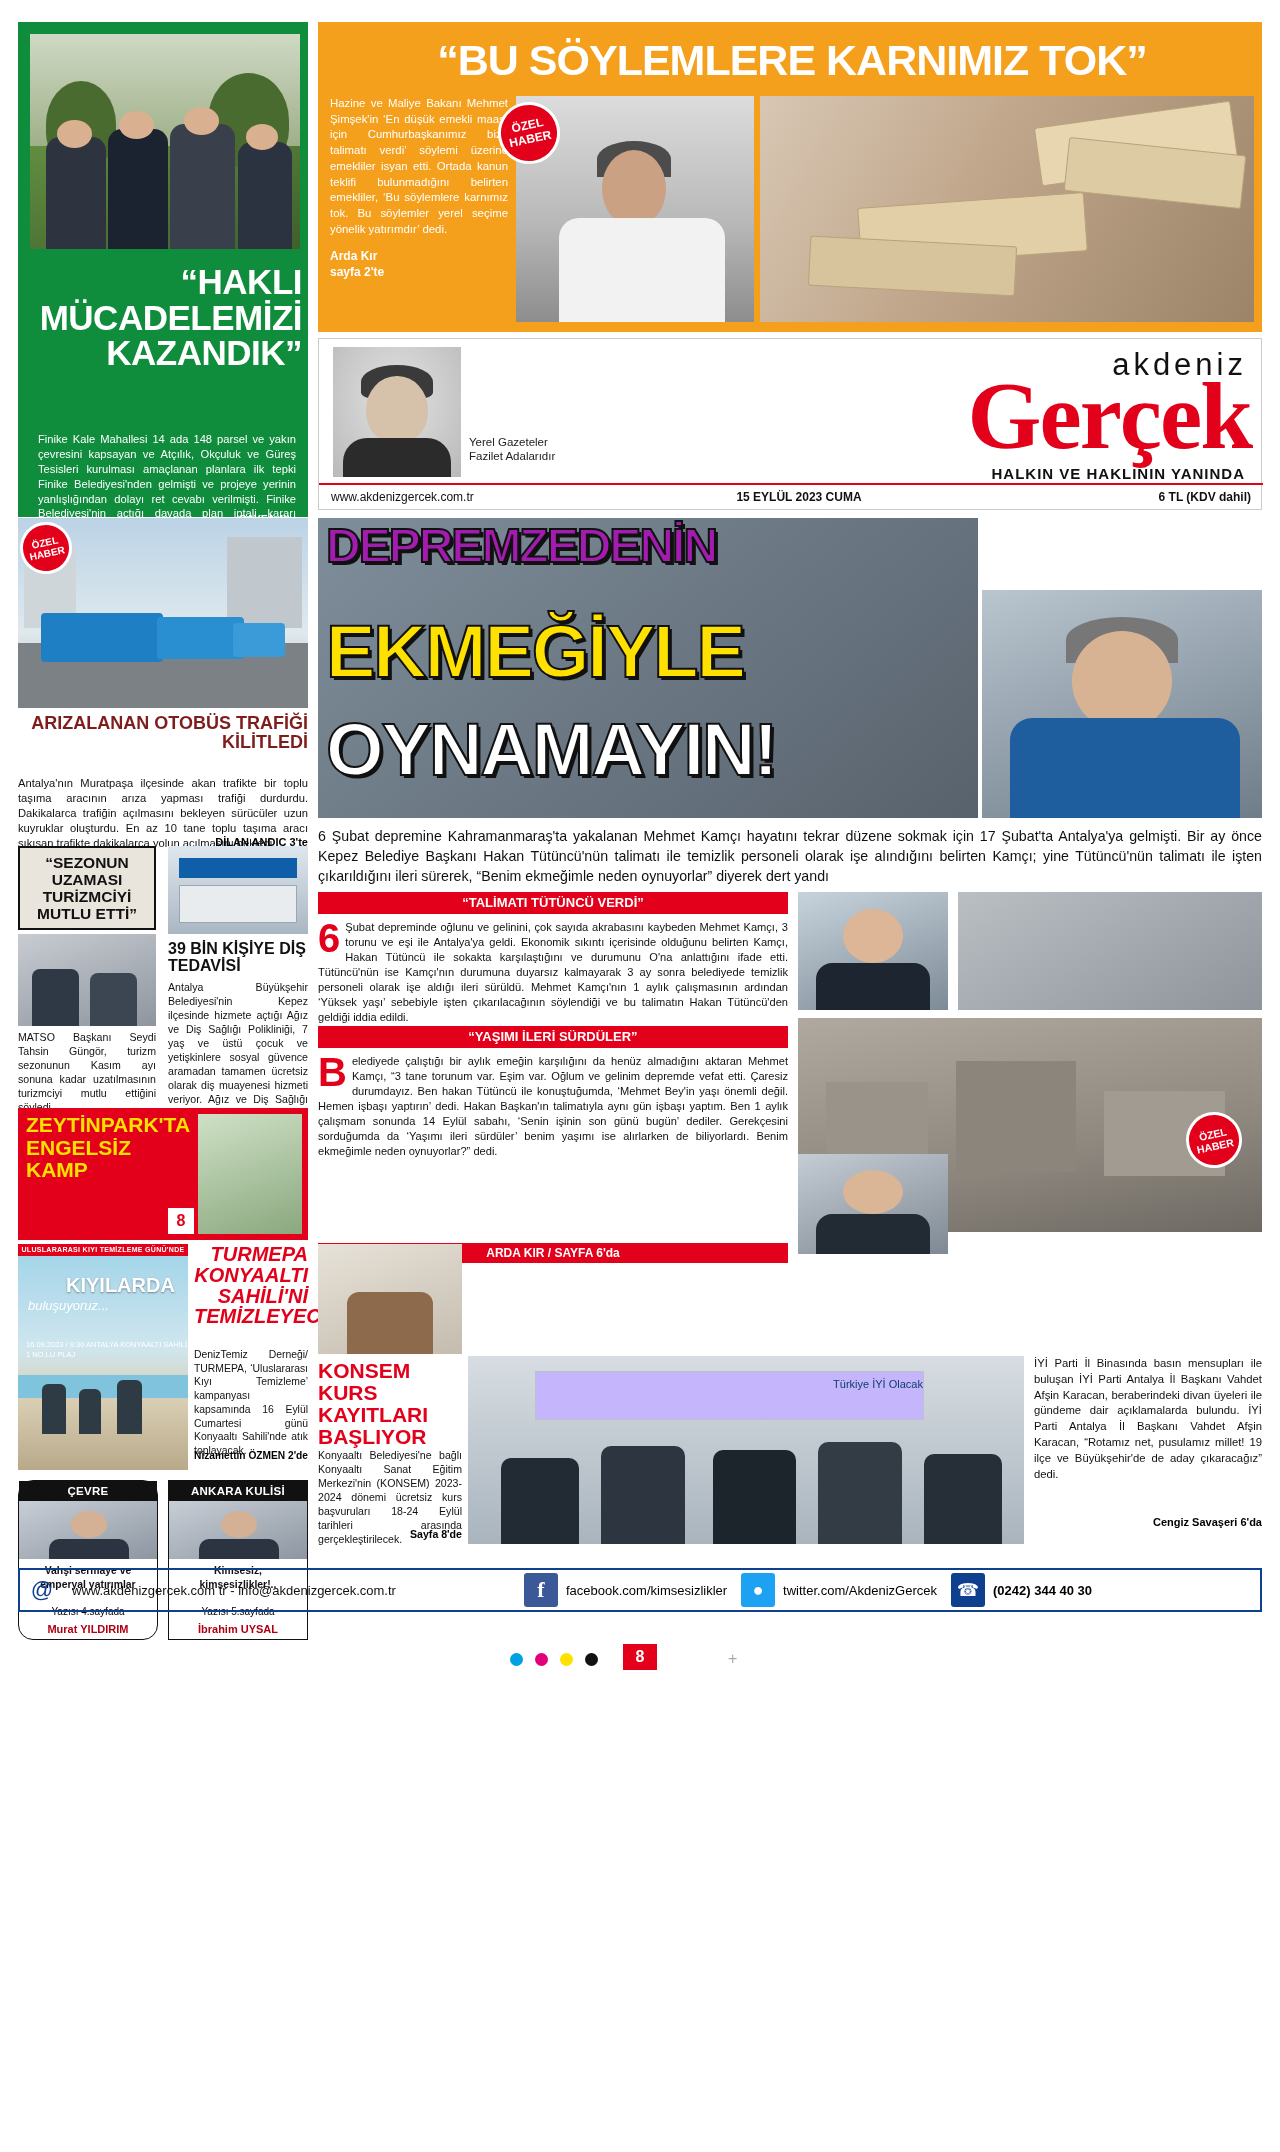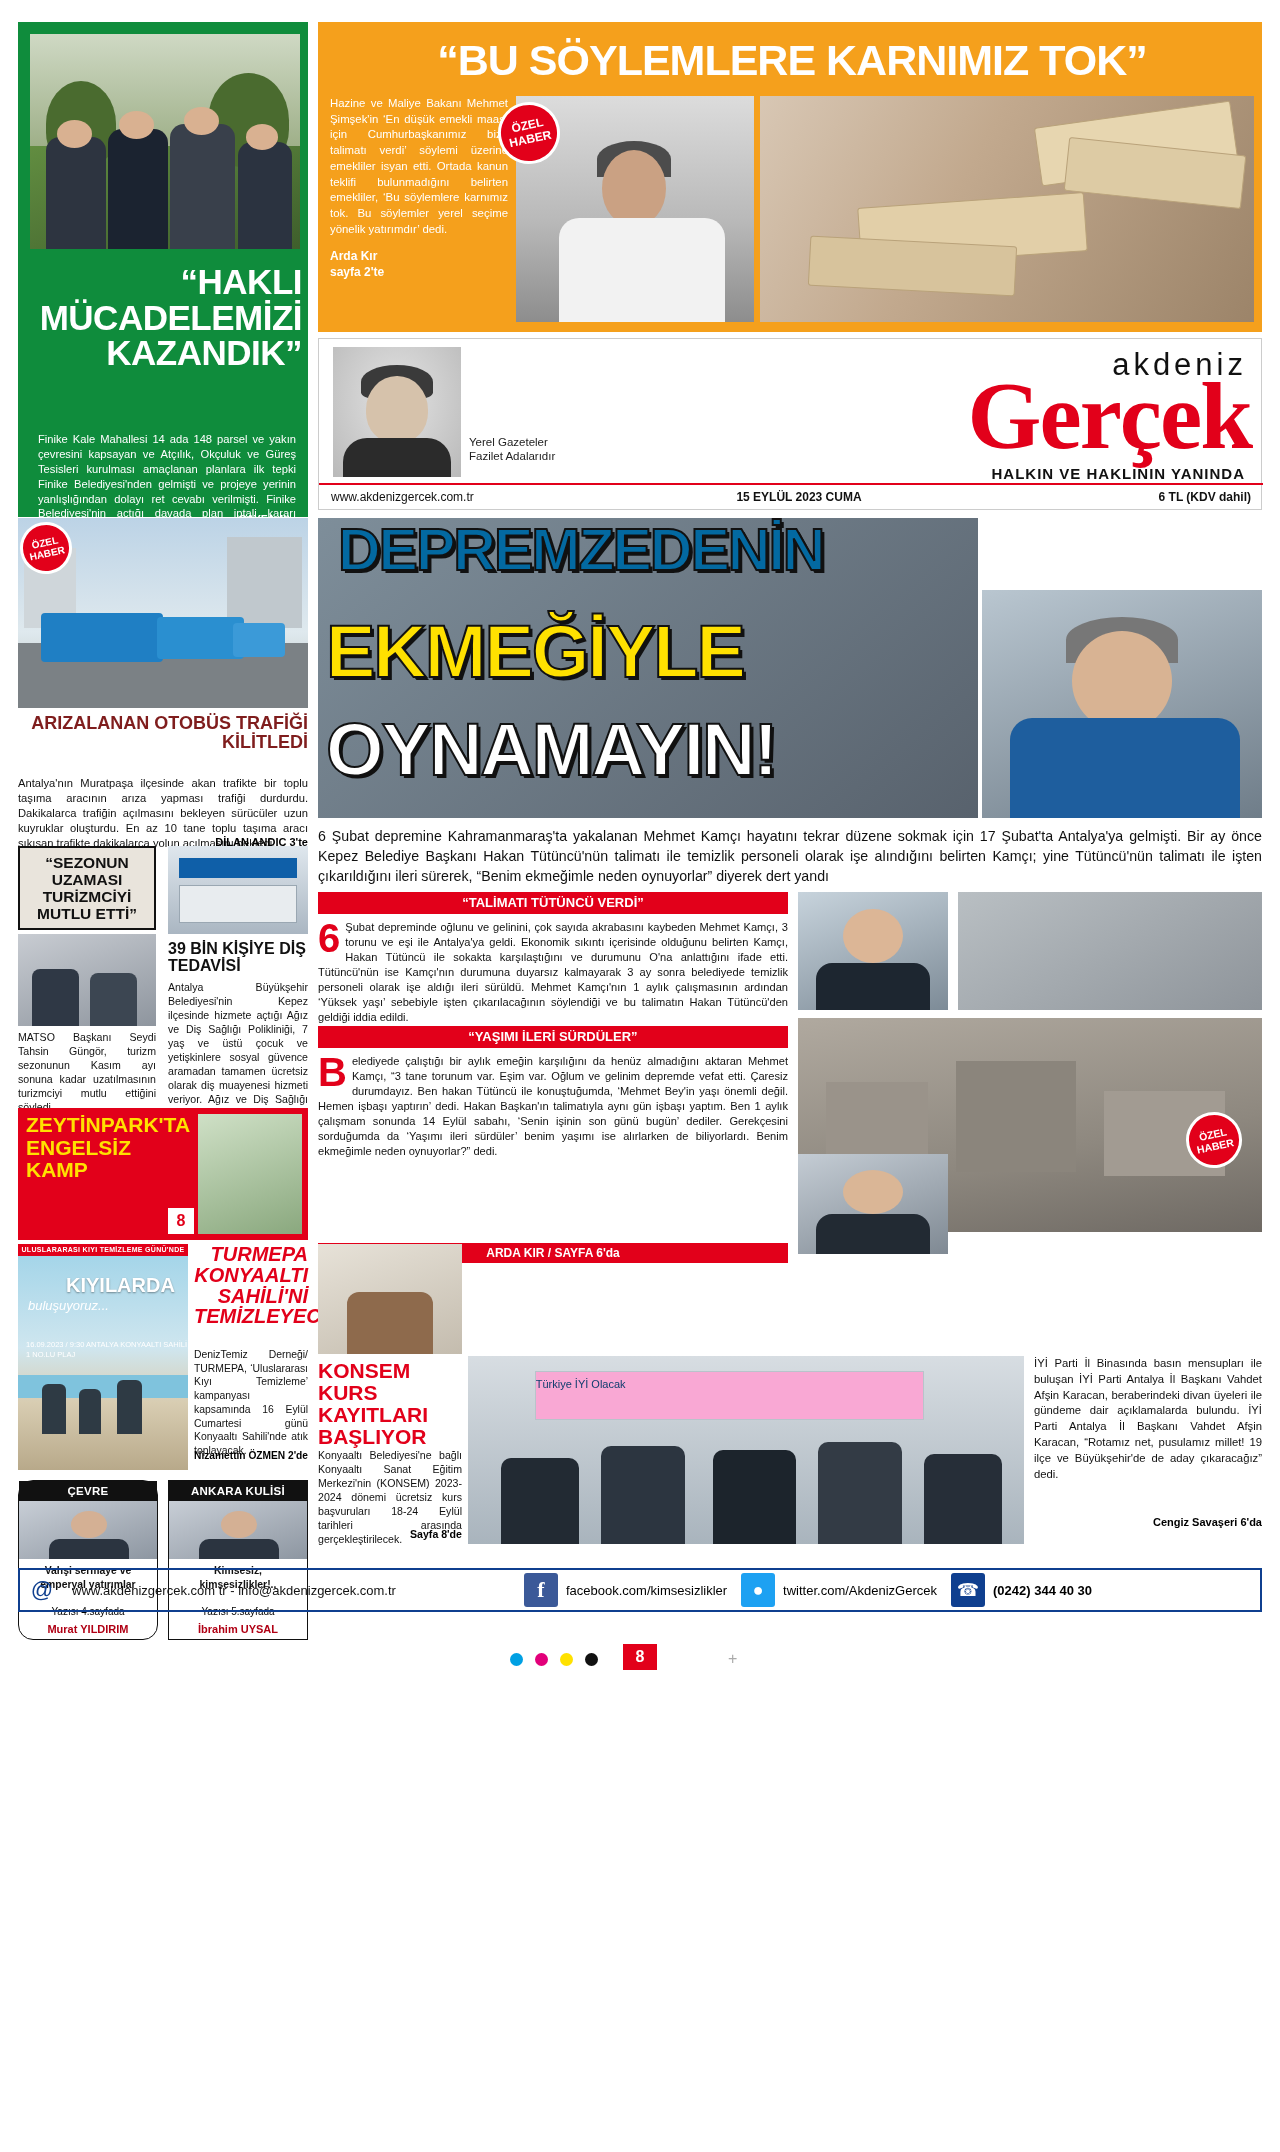--- a/index.html
+++ b/index.html
@@ -220,21 +220,21 @@
 
   
   #main-head { left:318px; top:518px; width:944px; height:300px; background:#ffffff; }
   #main-photo-1 { position:absolute; left:0; top:0; width:660px; height:300px; }
   #main-photo-1 .bg { position:absolute; inset:0; background:linear-gradient(140deg,#7e8e9a 0%,#58626d 100%); }
   #main-photo-2 { position:absolute; right:0; top:72px; width:280px; height:228px; }
   #main-photo-2 .bg { position:absolute; inset:0; background:linear-gradient(160deg,#b9c6d0,#6f7d89); }
   #main-photo-2 .shirt { position:absolute; left:10%; bottom:0; width:82%; height:44%; background:#1e5e9e; border-radius:22px 22px 0 0; }
   #main-photo-2 .face { position:absolute; left:32%; top:18%; width:36%; height:44%; background:#d8b393; border-radius:50%; }
   #main-photo-2 .hair { position:absolute; left:30%; top:12%; width:40%; height:20%; background:#777; border-radius:50% 50% 0 0; }
-  #mh-1 { position:absolute; left:20px; top:4px; font-size:59px; font-weight:bold; color:#0369a1; -webkit-text-stroke: 2px #111; text-shadow: 3px 3px 0 #111; letter-spacing:-2px; line-height:0.98; }
+  #mh-1 { position:absolute; left:8px; top:4px; font-size:48px; font-weight:bold; color:#a21caf; -webkit-text-stroke: 2px #111; text-shadow: 3px 3px 0 #111; letter-spacing:-2px; line-height:0.98; }
   #mh-2 { position:absolute; left:8px; top:98px; font-size:74px; font-weight:bold; color:#ffe100; -webkit-text-stroke: 2px #111; text-shadow: 3px 3px 0 #111; letter-spacing:-2px; line-height:0.98; }
   #mh-3 { position:absolute; left:8px; top:196px; font-size:74px; font-weight:bold; color:#ffffff; -webkit-text-stroke: 2px #111; text-shadow: 3px 3px 0 #111; letter-spacing:-2px; line-height:0.98; }
   #main-lead { position:absolute; left:318px; top:826px; width:944px; font-size:14.2px; line-height:1.42; color:#111; }
 
   
   #art-block { left:318px; top:892px; width:470px; height:340px; }
   .red-strip { width:100%; height:22px; background:#e2001a; color:#ffffff; font-size:13px; font-weight:bold; text-align:center; line-height:22px; }
   .art-body { font-size:11.1px; line-height:1.36; color:#111; margin-top:6px; }
   .dropcap { float:left; font-size:40px; line-height:0.82; font-weight:bold; color:#e2001a; padding-right:5px; padding-top:2px; }
   #art-2-wrap { }
@@ -250,21 +250,21 @@
   #rp-3 { left:798px; top:1018px; width:464px; height:214px; }
   #rp-3 .bg { position:absolute; inset:0; background:linear-gradient(170deg,#b0a99f 0%,#8e887f 60%,#6e6963 100%); }
   #rp-3 .rub { position:absolute; background:#9a938a; }
   #rp-4 { left:798px; top:1154px; width:150px; height:100px; }
 
   
   #buyuk { left: 468px; top: 1244px; width: 794px; height: 300px; }
   #buyuk-h { position:absolute; left:0; top:4px; width:794px; font-size:40px; font-weight:bold; color:#111; line-height:1.08; text-align:right; letter-spacing:-1px; }
   #buyuk-photo { position:absolute; left:0; top:112px; width:556px; height:188px; }
   #buyuk-photo .bg { position:absolute; inset:0; background:linear-gradient(180deg,#d7dde2 0%,#a9b4bd 100%); }
-  #buyuk-photo .banner { position:absolute; left:12%; top:8%; width:70%; height:26%; background:#f9a8d4; border:1px solid #b9c3cb; color:#0f3d6e; font-size:11px; text-align:left; line-height:2.2; }
+  #buyuk-photo .banner { position:absolute; left:12%; top:8%; width:70%; height:26%; background:#c4b5fd; border:1px solid #b9c3cb; color:#0f3d6e; font-size:11px; text-align:right; line-height:2.2;padding-left:28px; }
   #buyuk-photo .p { position:absolute; bottom:0; background:#222a33; border-radius:10px 10px 0 0; }
   #buyuk-text { position:absolute; left:566px; top:112px; width:228px; font-size:11.3px; line-height:1.4; color:#111; }
   #buyuk-ref { position:absolute; left:566px; top:272px; width:228px; text-align:right; font-size:11px; font-weight:bold; }
 
   
   #konsem { left:318px; top:1244px; width:144px; height:300px; }
   #konsem-photo { position:absolute; left:0; top:0; width:144px; height:110px; }
   #konsem-photo .bg { position:absolute; inset:0; background:linear-gradient(160deg,#e7e2d8,#c4bcae); }
   #konsem-photo .p { position:absolute; bottom:0; left:20%; width:60%; height:56%; background:#8e6a4c; border-radius:12px 12px 0 0; }
   #konsem-title { position:absolute; left:0; top:116px; width:144px; color:#e2001a; font-weight:bold; font-size:21px; line-height:1.05; }

